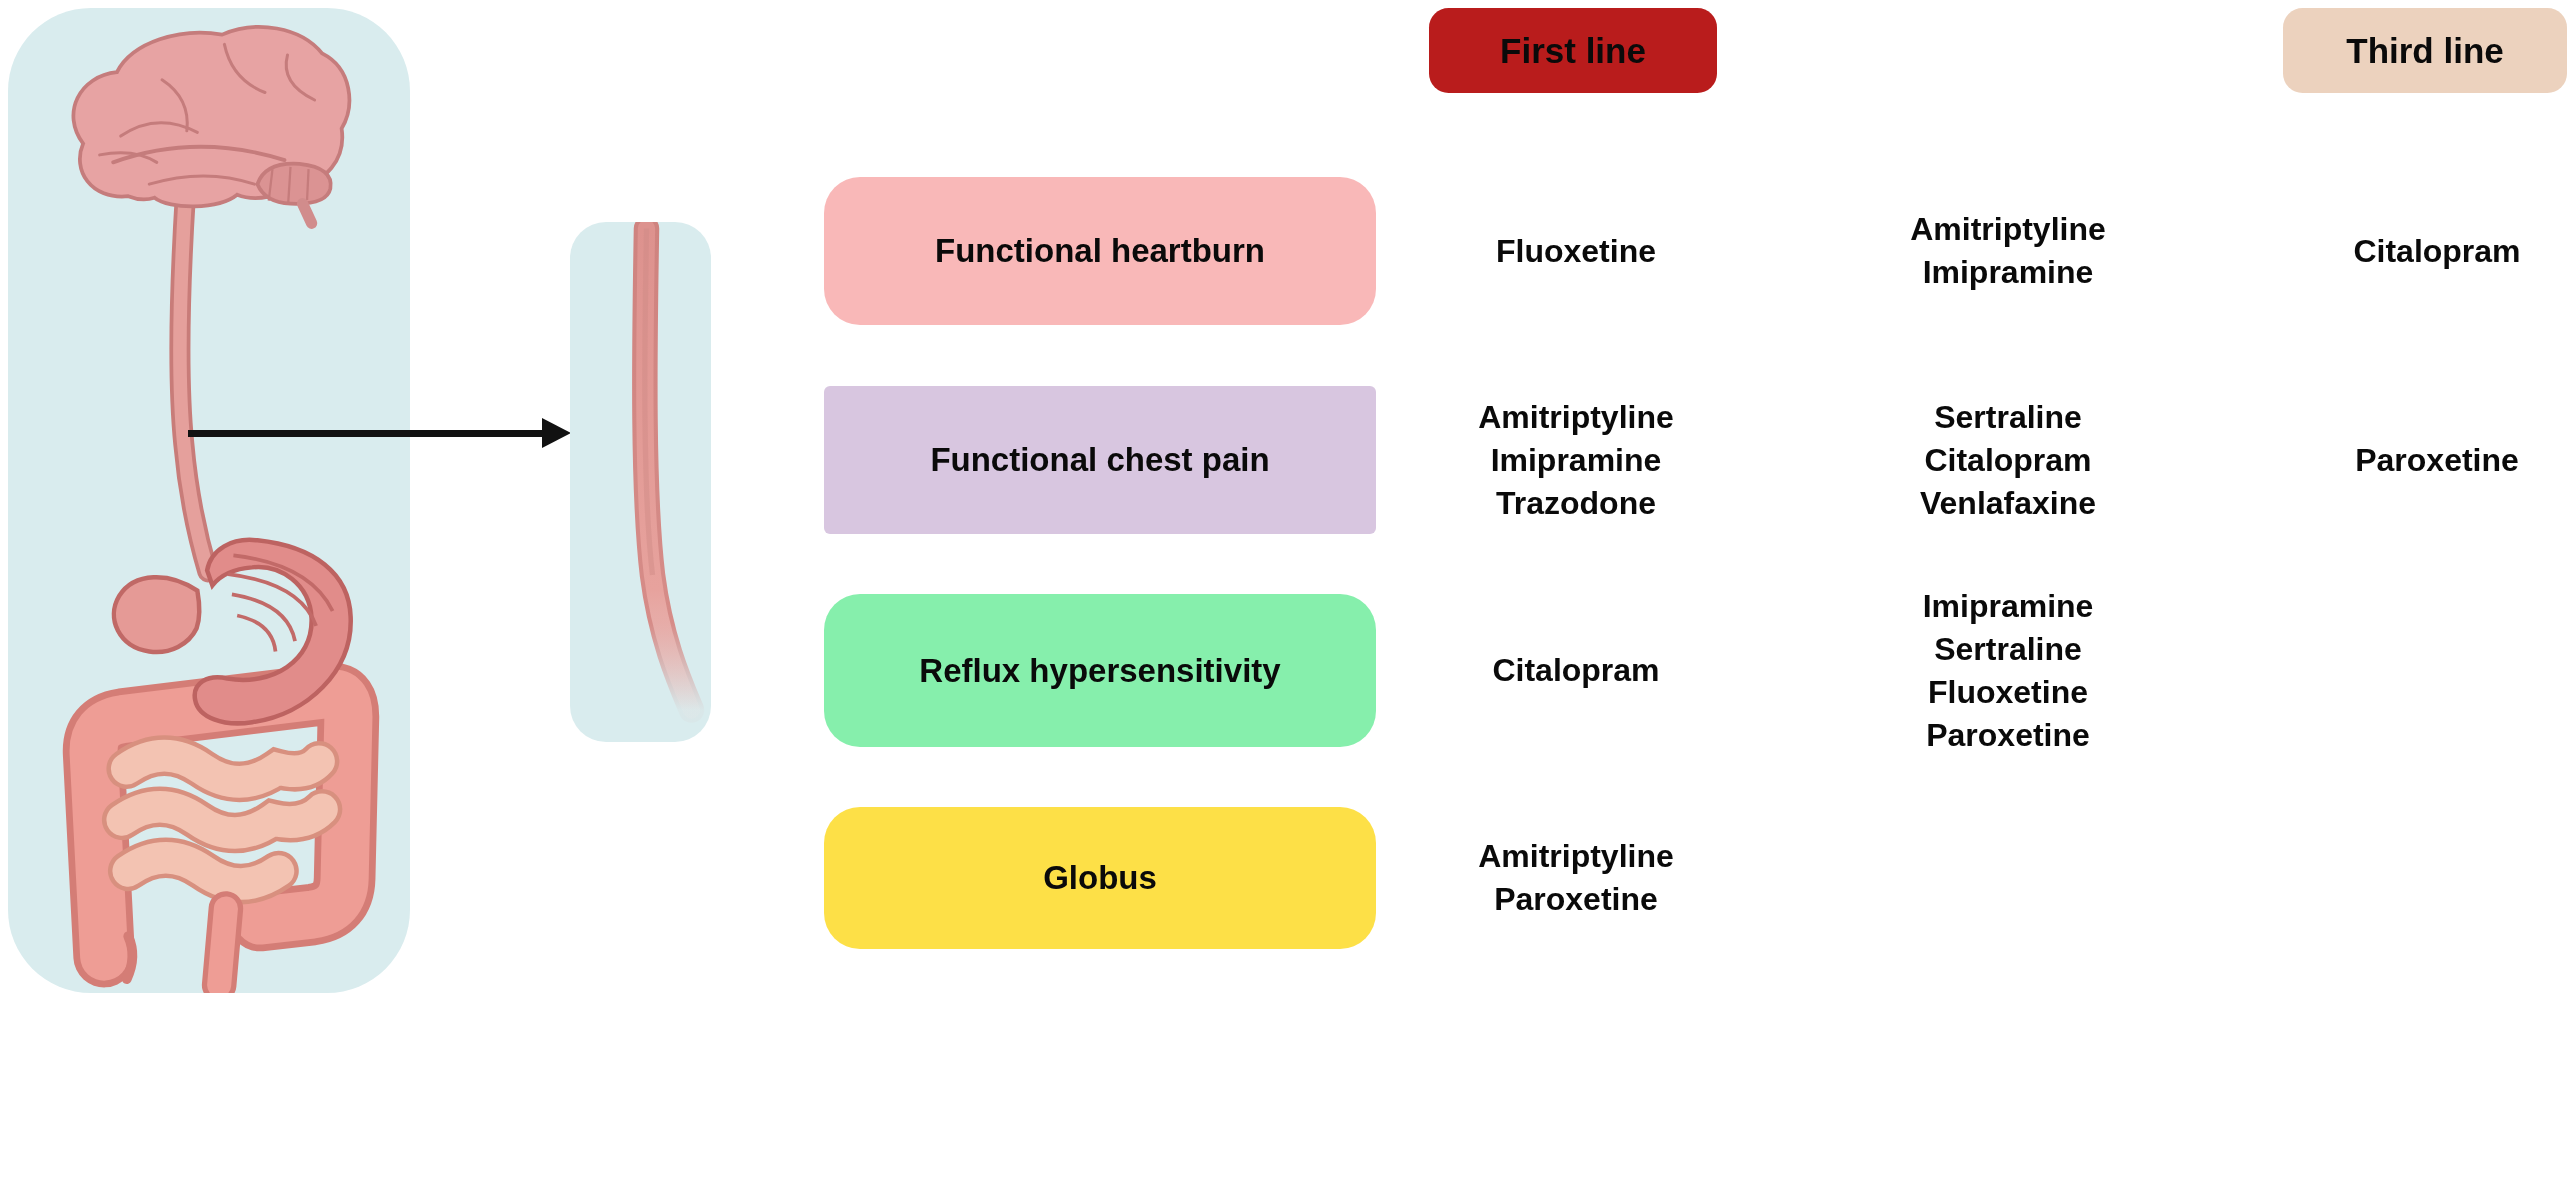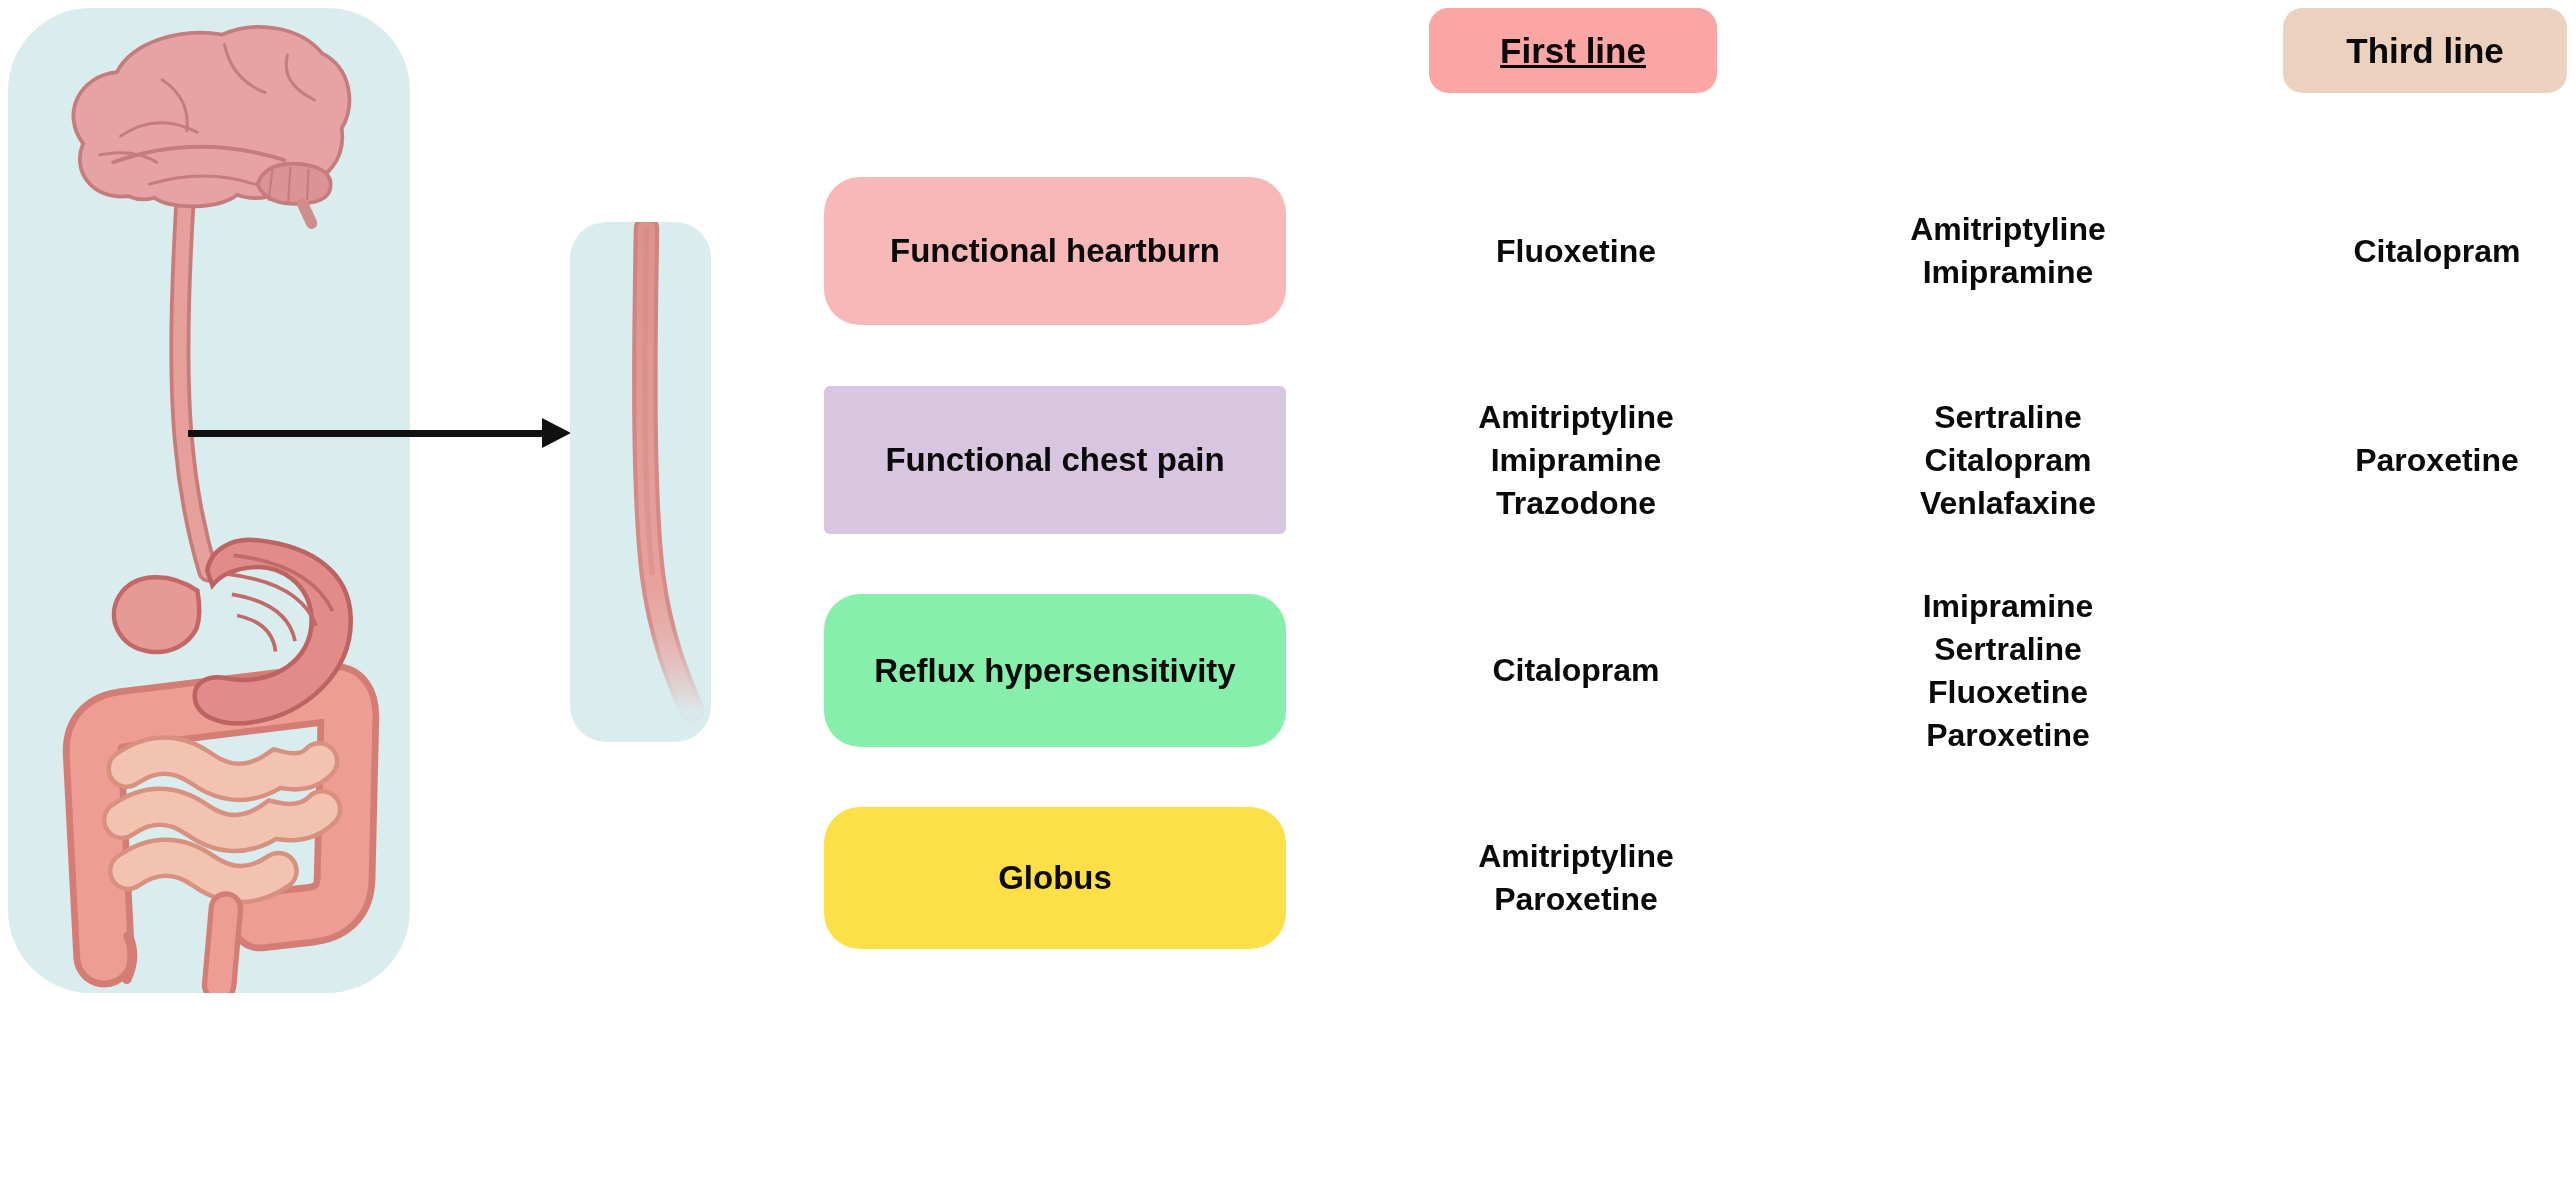--- a/index.html
+++ b/index.html
@@ -14,21 +14,21 @@
   .panel{position:absolute;}
   .panel-large{left:7.5px;top:7.5px;width:402px;height:985px;border-radius:83px;}
   .panel-small{left:570px;top:222px;width:141px;height:520px;border-radius:36px;}
   .panel svg{position:absolute;left:0;top:0;}
 
   .arrow-line{position:absolute;left:188px;top:430px;width:355px;height:6.8px;background:#111;}
   .arrow-head{position:absolute;left:542px;top:418px;width:0;height:0;
     border-left:29px solid #111;border-top:15px solid transparent;border-bottom:15px solid transparent;}
 
   .disorder{
-    position:absolute;left:824px;width:462px;
+    position:absolute;left:824px;width:552px;
     display:flex;align-items:center;justify-content:center;
     border-radius:36px;font-weight:bold;font-size:33px;text-align:left;
   }
   .header-box{
     position:absolute;top:8.3px;height:85px;
     display:flex;align-items:center;justify-content:center;
     border-radius:19.6px;font-weight:bold;font-size:35px;
   }
   .hb1{left:1429px;width:288px;}
   .hb2{left:1856px;width:287px;}
@@ -142,21 +142,21 @@
   <div class="disorder r2" style="background: rgb(216, 198, 224); border-radius: 6px;">
     <span>Functional chest pain</span>
   </div>
   <div class="disorder r3" style="background: #86efac;">
     <span>Reflux hypersensitivity</span>
   </div>
   <div class="disorder r4" style="background: #fde047;">
     <span>Globus</span>
   </div>
 
-  <div class="header-box hb1" style="background: #fca5a5; text-decoration: underline;">
+  <div class="header-box hb1" style="background: #b91c1c;">
     <span>First line</span>
   </div>
   <div class="header-box hb3" style="background: rgb(236, 210, 190);">
     <span>Third line</span>
   </div>
 
   <div class="cell r1 c1">Fluoxetine</div>
   <div class="cell r1 c2">Amitriptyline
 Imipramine</div>
   <div class="cell r1 c3">Citalopram</div>

